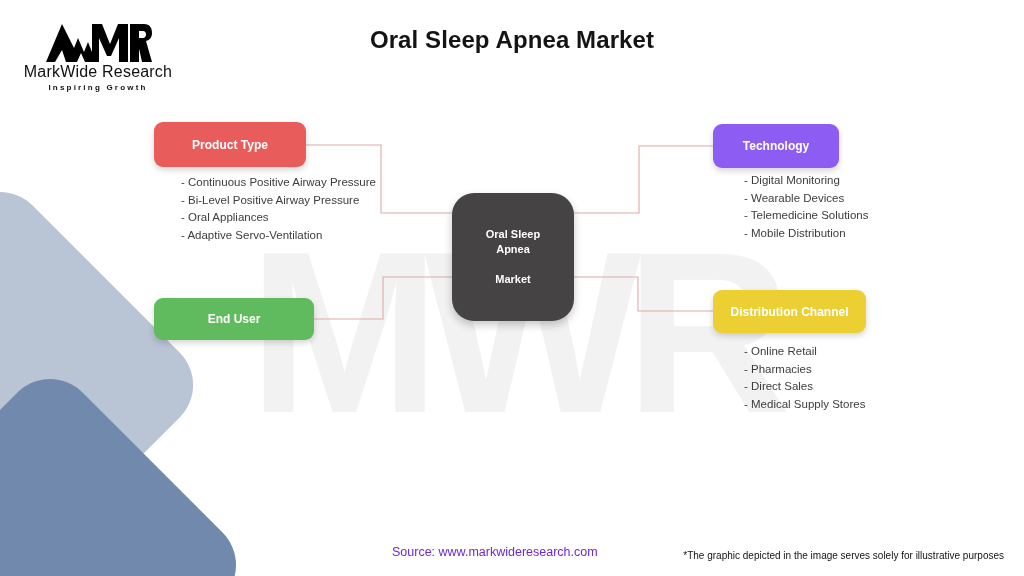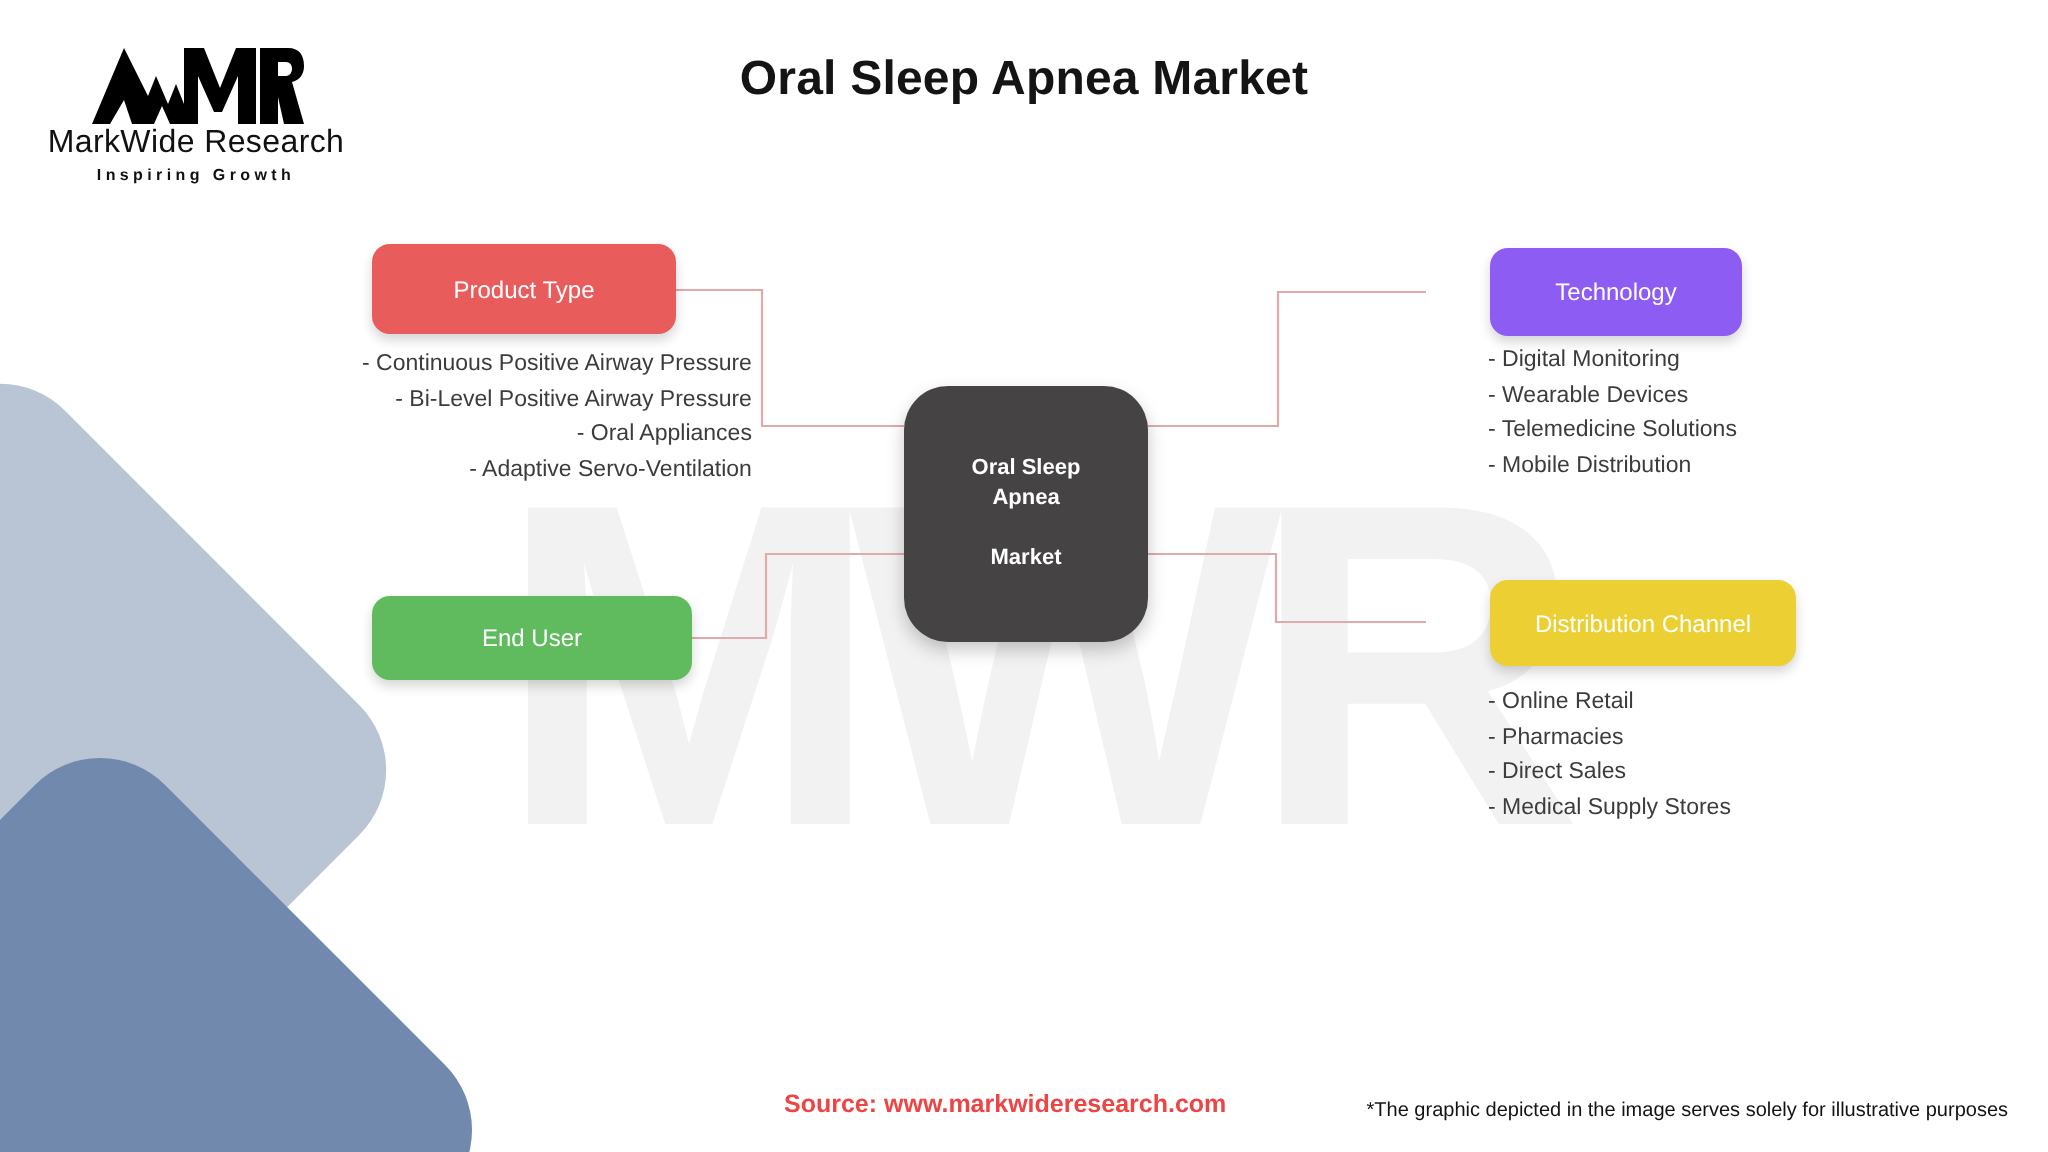--- a/index.html
+++ b/index.html
@@ -104,28 +104,27 @@
     top: 0;
     width: 1024px;
     height: 576px;
   }
 
   
   .node {
     position: absolute;
     border-radius: 9px;
     color: #ffffff;
-    font-weight: normal;
+    font-weight: bold;
     font-size: 12px;
     display: flex;
     align-items: center;
     justify-content: center;
     box-shadow: 0 3px 6px rgba(0,0,0,0.17);
     text-align: center;
-    margin-left: 32px;
   }
   .node-product  { left:154px; top:122px; width:152px; height:45px; background:#e85c5c; }
   .node-tech     { left:713px; top:124px; width:126px; height:44px; background:#8d5cf3; }
   .node-enduser  { left:154px; top:298px; width:160px; height:42px; background:#5fbb5d; }
   .node-dist     { left:713px; top:290px; width:153px; height:43px; background:#eccf33; }
 
   .center-node {
     position: absolute;
     left: 452px;
     top: 193px;
@@ -146,34 +145,34 @@
   .center-node span { display: block; padding: 0 10px; }
 
   
   .items {
     position: absolute;
     font-size: 11.5px;
     color: #3c3c3c;
     line-height: 17.5px;
     white-space: nowrap;
   }
-  .items-product { left: 181px; top: 174px; text-align: right; }
+  .items-product { left: 181px; top: 174px; }
   .items-tech    { left: 744px; top: 172px; }
   .items-enduser { left: 183px; top: 358px; }
   .items-dist    { left: 744px; top: 343px; }
   .items div { }
 
   
   .source {
     position: absolute;
     left: 392px;
     top: 545px;
     font-size: 12.5px;
-    font-weight: bold;
-    color: #ef4444;
+    font-weight: normal;
+    color: #6d28d9;
   }
   .disclaimer {
     position: absolute;
     right: 20px;
     top: 550px;
     font-size: 10px;
     color: #131313;
     white-space: nowrap;
   }
 </style>

